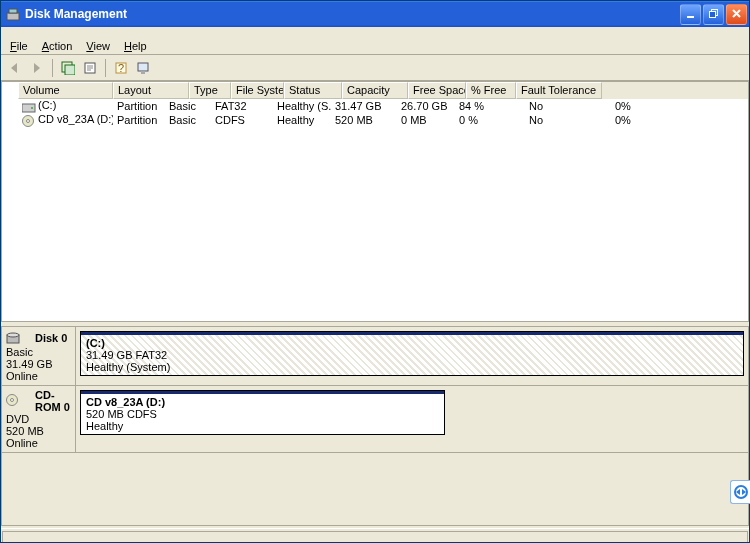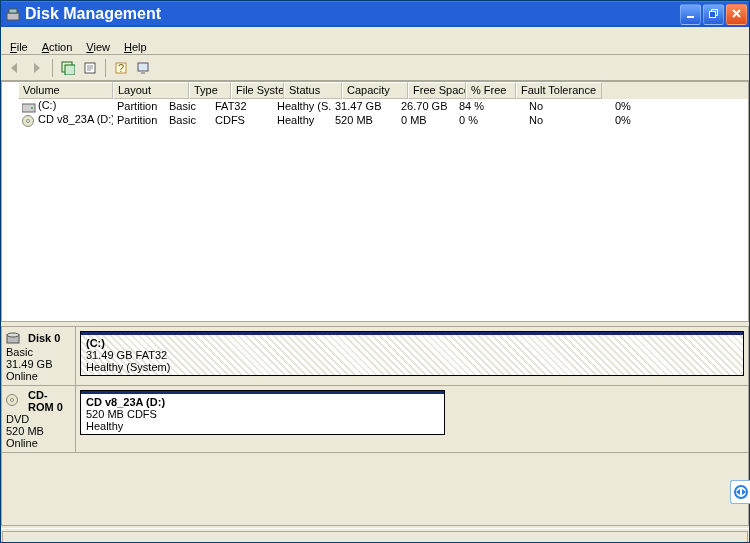--- a/index.html
+++ b/index.html
@@ -1,41 +1,41 @@
 <!DOCTYPE html>
 <html><head>
 <meta charset="utf-8">
 <style>
 * { box-sizing: border-box; margin: 0; padding: 0; font-family: Tahoma, "MS Sans Serif", sans-serif; font-size: 11px; }
 body { background: #ece9d8; width: 750px; height: 543px; overflow: hidden; border: 1px solid #003c74; }
 .titlebar { height: 26px; background: linear-gradient(to bottom, #3a8bff 0%, #2461d9 5%, #2461d9 90%, #1a4ec0 100%); display: flex; align-items: center; padding: 0 2px 0 4px; color: #fff; }
 .titlebar .app-icon { width: 16px; height: 16px; margin-right: 4px; display: flex; align-items: center; justify-content: center; }
-.titlebar .title-text { flex: 1; font-weight: bold; font-size: 16px; }
+.titlebar .title-text { flex: 1; font-weight: bold; font-size: 12px; }
 .win-btn { width: 21px; height: 21px; margin-left: 2px; border-radius: 3px; display: flex; align-items: center; justify-content: center; color: #fff; font-weight: bold; font-size: 12px; border: 1px solid #fff4; cursor: pointer; }
 .win-btn.min, .win-btn.max { background: linear-gradient(to bottom, #6fa7ff, #2461d9); }
 .win-btn.close { background: linear-gradient(to bottom, #ff8c5a, #e04b1a); }
-.menubar { height: 28px; background: #ece9d8; display: flex; align-items: flex-start; padding: 12px 2px; border-bottom: 1px solid #aca899; }
+.menubar { height: 28px; background: #ece9d8; display: flex; align-items: flex-end; padding: 0 2px; border-bottom: 1px solid #aca899; }
 .menu-item { padding: 2px 7px; cursor: pointer; }
 .menu-item u { text-decoration: underline; }
 .toolbar { height: 26px; background: #ece9d8; display: flex; align-items: center; padding: 0 4px; border-bottom: 1px solid #aca899; gap: 2px; }
 .tb-btn { width: 20px; height: 20px; display: flex; align-items: center; justify-content: center; cursor: pointer; border: 1px solid transparent; color: #333; }
 .tb-btn.disabled { color: #aca899; cursor: default; }
 .tb-sep { width: 1px; height: 18px; background: #aca899; margin: 0 3px; }
 .main-area { height: calc(100% - 26px - 19px - 26px - 23px); display: flex; flex-direction: column; }
 .top-pane { flex: 1; background: #fff; border: 1px solid #aca899; margin: 0; overflow: hidden; padding-left: 16px; }
 .list-header { display: flex; background: #ece9d8; height: 17px; }
 .list-header .col { border-right: 1px solid #c0c0b0; border-bottom: 1px solid #c0c0b0; border-top: 1px solid #fff; border-left: 1px solid #fff; padding: 1px 4px; white-space: nowrap; overflow: hidden; cursor: pointer; }
 .list-row { display: flex; height: 14px; align-items: center; }
 .list-row .cell { padding: 0 4px; white-space: nowrap; overflow: hidden; }
 .vol-icon { width: 14px; height: 12px; display: inline-block; margin-right: 2px; vertical-align: middle; }
 .splitter-h { height: 4px; background: #ece9d8; cursor: row-resize; }
 .bottom-pane { height: 200px; background: #ece9d8; border: 1px solid #aca899; overflow-y: auto; margin-bottom:2px;}
 .disk-row { display: flex; border-bottom: 1px solid #aca899; min-height: 48px; }
 .disk-label { width: 74px; border-right: 1px solid #aca899; padding: 3px 4px; line-height: 12px; }
-.disk-label .dname { font-weight: bold; display:flex; align-items:center; gap:8px;}
+.disk-label .dname { font-weight: bold; display:flex; align-items:center; gap:15px;}
 .disk-graph { flex: 1; padding: 4px; }
 .part-block { border: 1px solid #000; height: 45px; display: flex; flex-direction: column; background:#fff; }
 .part-header { height: 11px; background: #172a6e; }
 .part-body { flex: 1; padding: 2px 5px; line-height: 12px; }
 .part-body.hatched { 
   background-image: repeating-linear-gradient(45deg, #fff 0, #fff 3px, #e8e6da 3px, #e8e6da 5px);
 }
 .status-bar { height: 23px; border-top: 1px solid #fff; background: #ece9d8; display:flex; align-items:flex-end; }
 .status-cell { border: 1px solid #aca899; height: 18px; margin:2px 1px; }
 .float-widget { position: absolute; right: 0; top: 480px; width: 20px; height: 24px; background: #fff; border: 1px solid #8cb4e8; border-right:none; border-radius: 3px 0 0 3px; display:flex; align-items:center; justify-content:center;}

